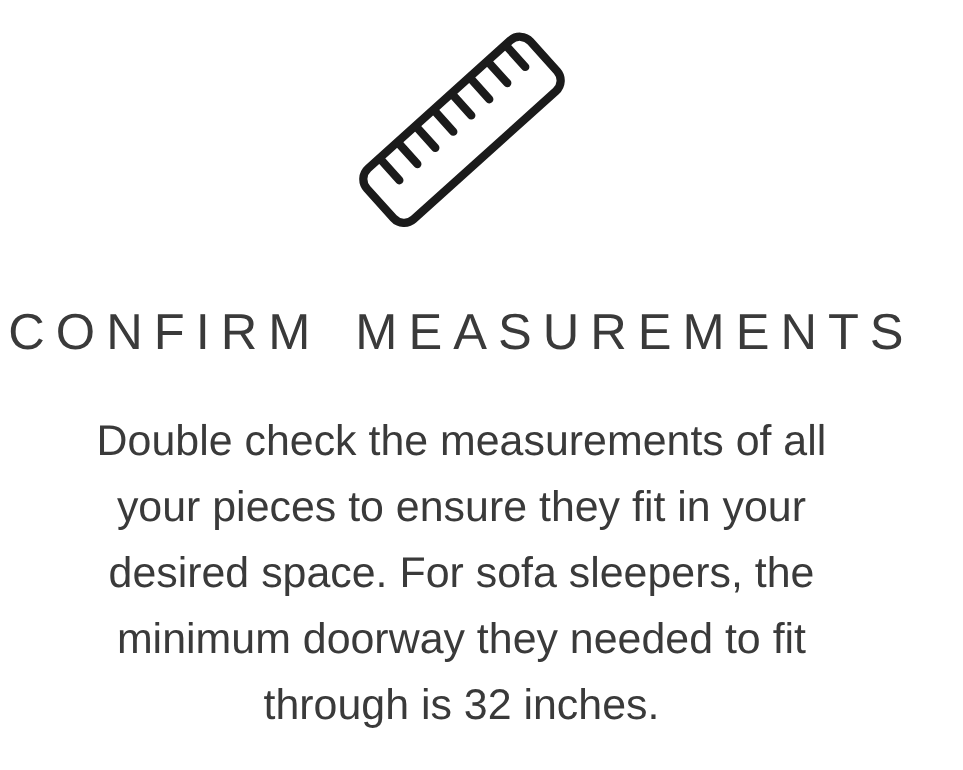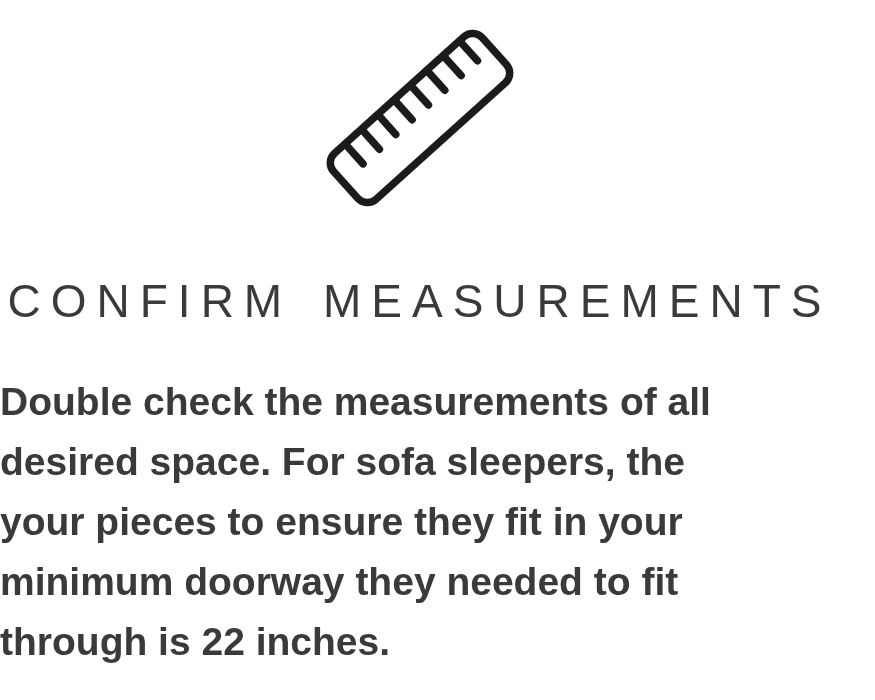--- a/index.html
+++ b/index.html
@@ -40,23 +40,24 @@
     font-size: 46px;
     line-height: 55px;
     font-weight: 400;
     letter-spacing: 10px;
     word-spacing: 8px;
     color: #3a3a3a;
     white-space: nowrap;
   }
   .body-text {
     margin-top: 43px;
+    text-align: center;
     font-size: 39px;
     line-height: 60px;
-    font-weight: 700;
+    font-weight: 400;
     color: #3a3a3a;
   }
   .body-text .line {
     display: block;
     white-space: nowrap;
   }
 </style>
 </head>
 <body>
 
@@ -75,19 +76,19 @@
         <line class="ruler-tick" x1="154" y1="61" x2="154" y2="86"></line>
         <line class="ruler-tick" x1="176" y1="61" x2="176" y2="86"></line>
       </g>
     </svg>
   </div>
 
   <div class="heading">CONFIRM MEASUREMENTS</div>
 
   <div class="body-text">
     <span class="line">Double check the measurements of all</span>
+    <span class="line">your pieces to ensure they fit in your</span>
     <span class="line">desired space. For sofa sleepers, the</span>
-    <span class="line">your pieces to ensure they fit in your</span>
     <span class="line">minimum doorway they needed to fit</span>
-    <span class="line">through is 22 inches.</span>
+    <span class="line">through is 32 inches.</span>
   </div>
 
 </div>
 
 </body></html>

